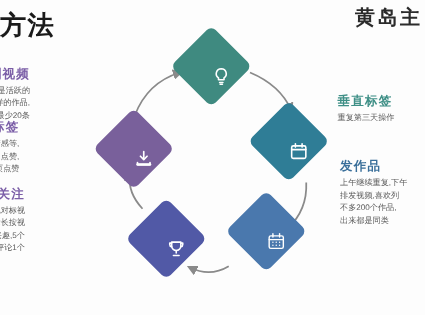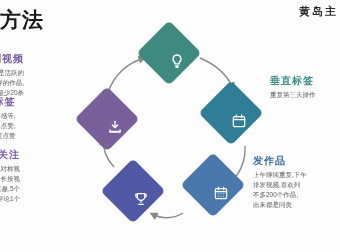--- a/index.html
+++ b/index.html
@@ -12,21 +12,21 @@
   .slide{position:absolute;inset:0;background:#fdfdfd;overflow:hidden;}
 
   
   .title{
     position:absolute;left:-22px;top:6px;
     font-size:21px;font-weight:bold;color:#1a1a1a;
     letter-spacing:1px;white-space:nowrap;
   }
   .watermark{
     position:absolute;right:2px;top:4px;
-    font-size:11px;font-weight:bold;color:#2b2b2b;
+    font-size:16px;font-weight:bold;color:#2b2b2b;
     letter-spacing:2px;white-space:nowrap;font-family:Liberation Serif, serif;
   }
 
   
   .note{position:absolute;white-space:nowrap;}
   .note .hd{
     font-size:10px;font-weight:bold;letter-spacing:1px;
     margin-bottom:2px;
   }
   .note .bd{
@@ -35,21 +35,21 @@
   .note.left{text-align:right;}
   .note.right{text-align:left;}
   .hd.purple{color:#7b5ea7;}
   .hd.teal{color:#3e8f86;}
   .hd.blue{color:#3a6f9a;}
 
   #note-shua   {left:-28px;top:52px;}
   #note-tag    {left:-30px;top:95px;}
   #note-like   {left:-24px;top:148px;}
   #note-repeat {left:270px;top:74px;}
-  #note-publish{left:253px;top:126px;margin-top:28px;}
+  #note-publish{left:272px;top:126px;}
 
   
   .diagram{position:absolute;left:78px;top:28px;width:190px;height:210px;}
   .diagram svg{position:absolute;left:0;top:0;overflow:visible;}
 
   .node{
     position:absolute;width:46px;height:46px;
     transform:rotate(45deg);border-radius:5px;
     display:flex;align-items:center;justify-content:center;
   }

